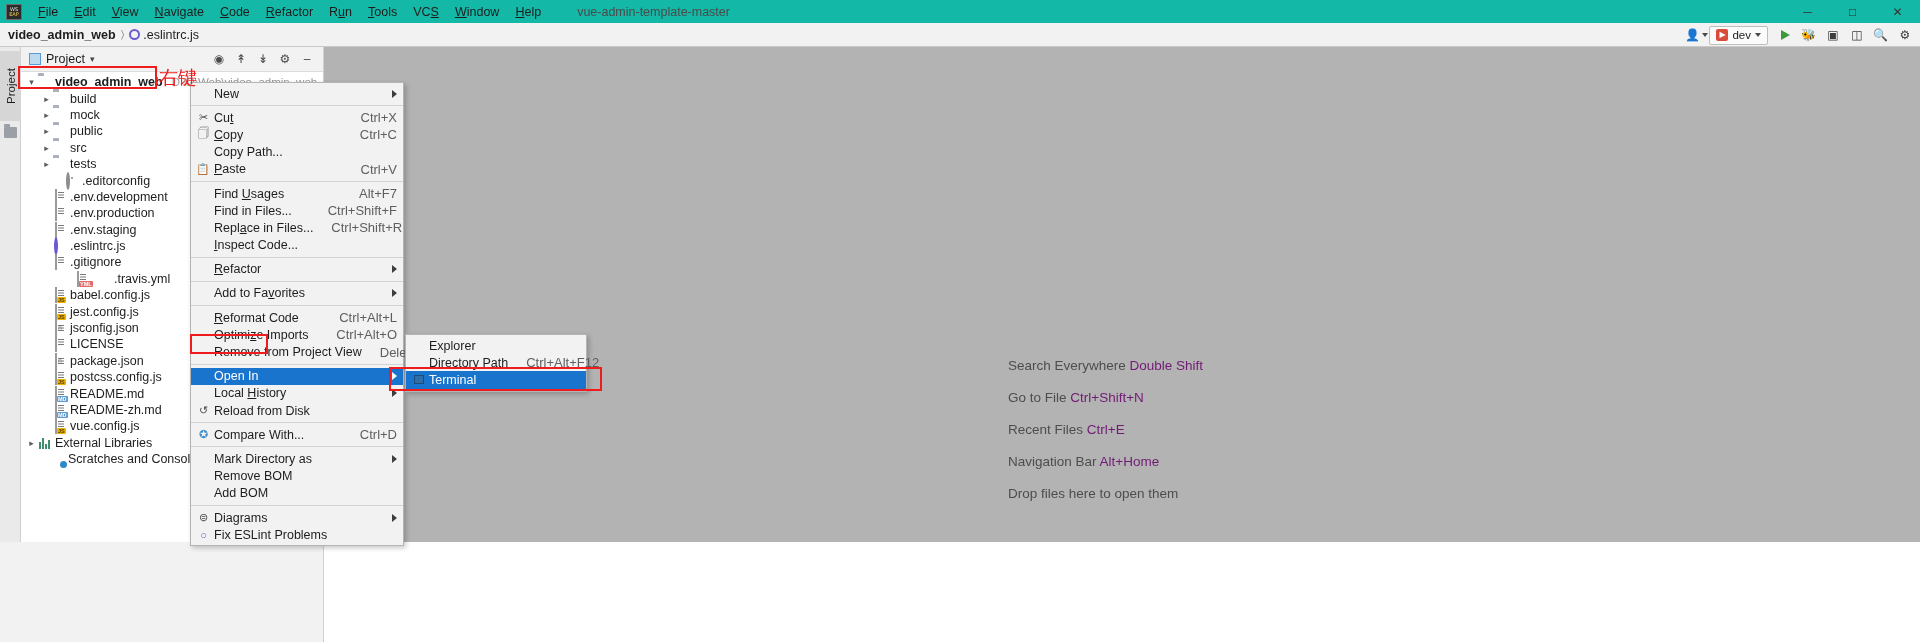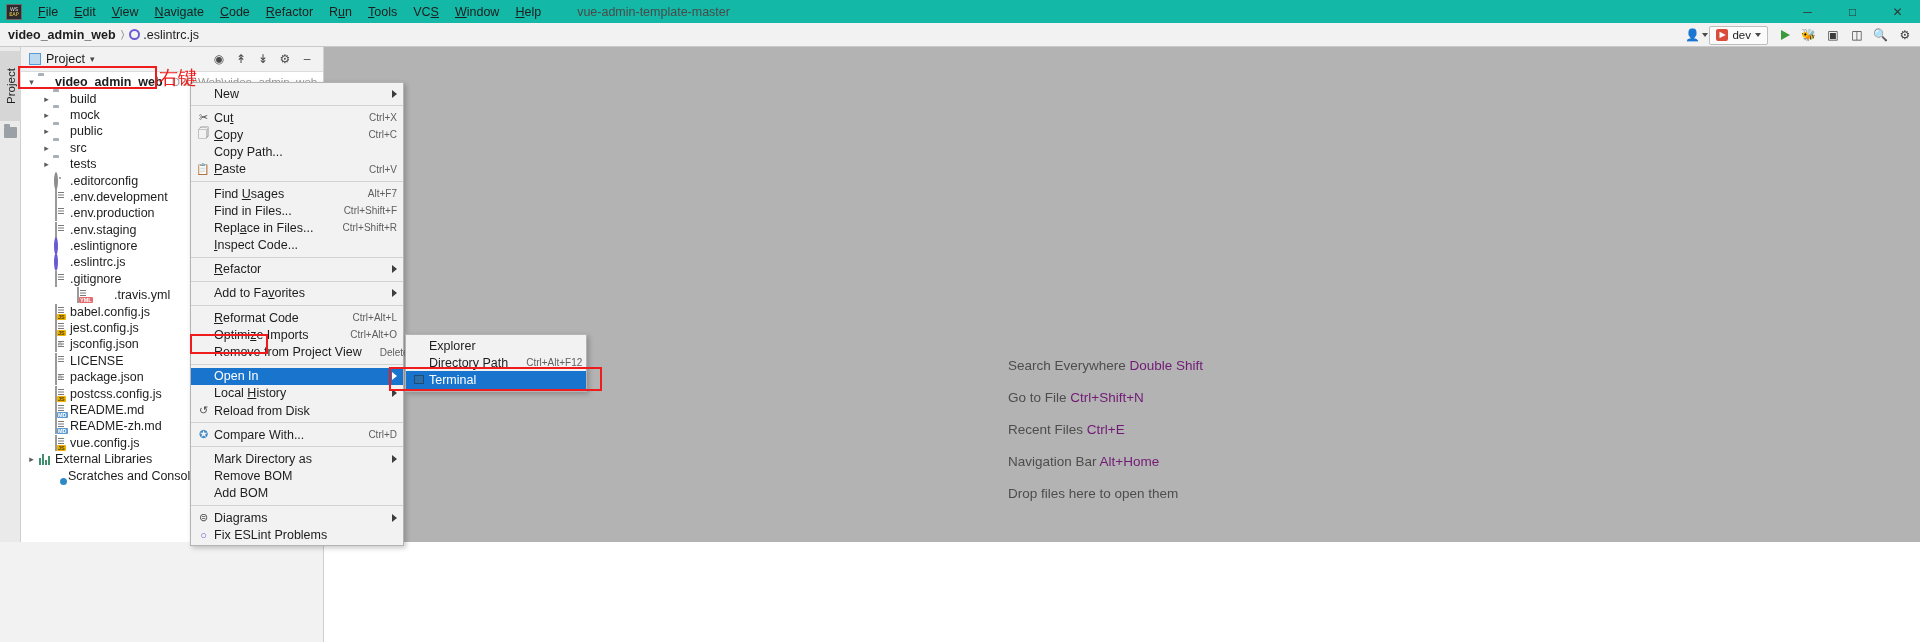--- a/index.html
+++ b/index.html
@@ -228,21 +228,21 @@
     padding: 0 6px 0 4px; white-space: nowrap; position: relative;
   }
   .citem.sel, .citem.sel:hover { background: #1874cd; color: #ffffff; }
   .cicon {
     width: 17px; flex: none; display: flex;
     align-items: center; justify-content: center;
     font-size: 11px; color: #4a4a4a;
   }
   .ctext { margin-left: 2px; }
   .ctext u { text-decoration: underline; }
-  .cshort { margin-left: auto; color: #5e5e5e; font-size: 10px; padding-left: 18px; }
+  .cshort { margin-left: auto; color: #5e5e5e; font-size: 13px; padding-left: 18px; }
   .csub {
     margin-left: auto; width: 0; height: 0;
     border-top: 4px solid transparent; border-bottom: 4px solid transparent;
     border-left: 5px solid #3d3d3d;
   }
   .citem.sel .csub { border-left-color:#ffffff; }
   .csep { height: 1px; background: #d2d2d2; margin: 3px 0; }
 
   .ctx-sub { left: 405px; top: 334px; width: 182px; }
 
@@ -405,44 +405,39 @@
         <div class="trow" style="padding-left: 19px;">
           <span class="arrow">▸</span>
           <span class="ic"><span class="ic-folder"></span></span>
           <span class="tlabel">src</span>
         </div>
         <div class="trow" style="padding-left: 19px;">
           <span class="arrow">▸</span>
           <span class="ic"><span class="ic-folder"></span></span>
           <span class="tlabel">tests</span>
         </div>
-        <div class="trow" style="padding-left: 19px;">
+        <div class="trow" style="padding-left: 19px; margin-left: 12px;">
           <span class="arrow"></span>
           <span class="ic"><span class="ic-gear"></span></span>
           <span class="tlabel">.editorconfig</span>
         </div>
         <div class="trow" style="padding-left: 19px;">
           <span class="arrow"></span>
           <span class="ic"><span class="ic-file"></span></span>
           <span class="tlabel">.env.development</span>
         </div>
         <div class="trow" style="padding-left: 19px;">
           <span class="arrow"></span>
           <span class="ic"><span class="ic-file"></span></span>
           <span class="tlabel">.env.production</span>
         </div>
         <div class="trow" style="padding-left: 19px;">
           <span class="arrow"></span>
           <span class="ic"><span class="ic-file"></span></span>
           <span class="tlabel">.env.staging</span>
-        </div>
-        <div class="trow" style="padding-left: 19px;">
-          <span class="arrow"></span>
-          <span class="ic"><span class="ic-ring"></span></span>
-          <span class="tlabel">.eslintignore</span>
         </div>
         <div class="trow" style="padding-left: 19px;">
           <span class="arrow"></span>
           <span class="ic"><span class="ic-ring"></span></span>
           <span class="tlabel">.eslintrc.js</span>
         </div>
         <div class="trow" style="padding-left: 19px;">
           <span class="arrow"></span>
           <span class="ic"><span class="ic-file"></span></span>
           <span class="tlabel">.gitignore</span>

